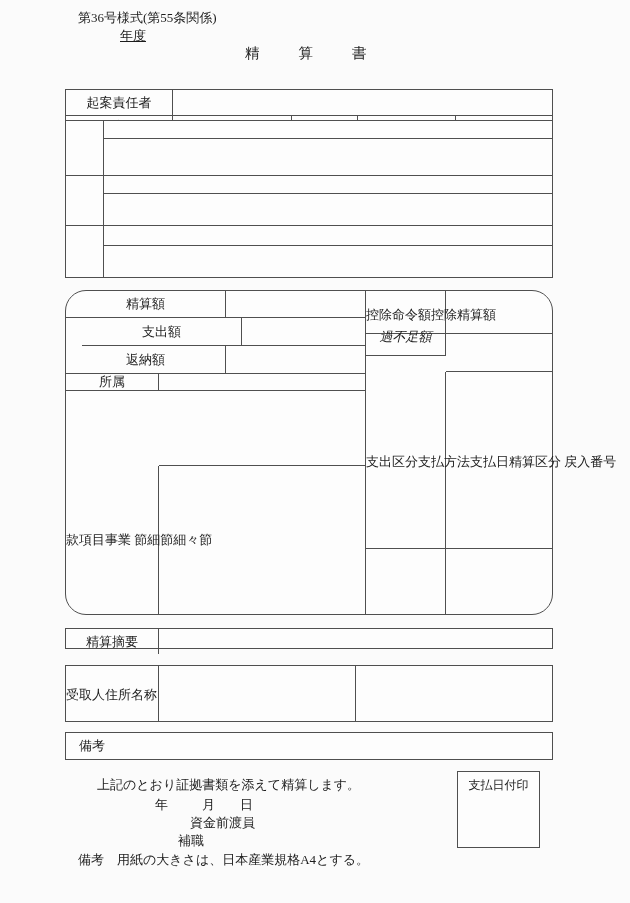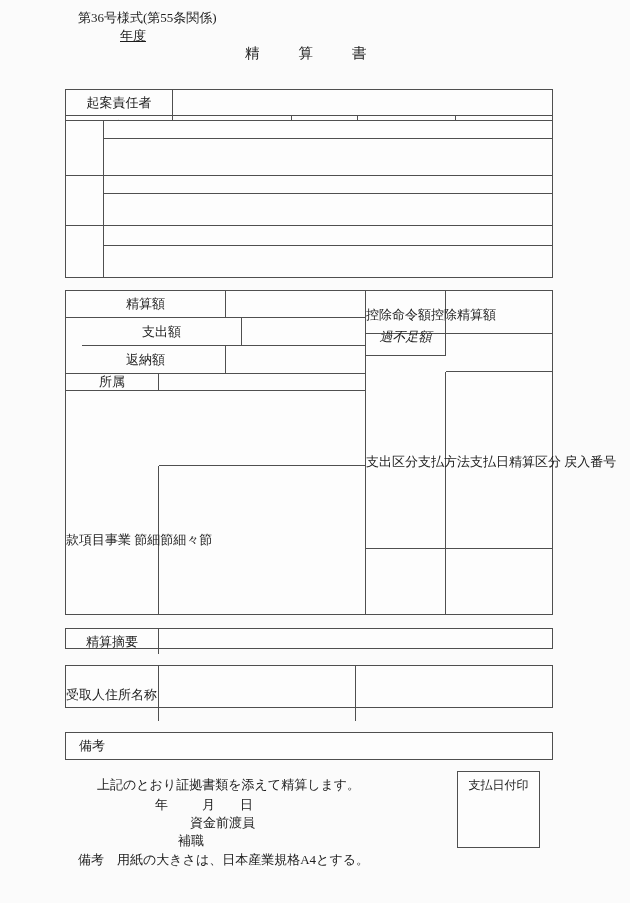--- a/index.html
+++ b/index.html
@@ -59,21 +59,21 @@
 
     <div class="c br bb" style="left:0;top:55px;width:38px;height:50px;"></div>
     <div class="c bb" style="left:38px;top:55px;width:448px;height:18px;"></div>
     <div class="c bb" style="left:38px;top:73px;width:448px;height:32px;"></div>
 
     <div class="c br" style="left:0;top:105px;width:38px;height:51px;"></div>
     <div class="c bb" style="left:38px;top:105px;width:448px;height:20px;"></div>
     <div class="c" style="left:38px;top:125px;width:448px;height:31px;"></div>
   </div>
 
-  <div class="tbl" style="left:65px;top:290px;width:488px;height:325px;">
+  <div class="tbl" style="left:65px;top:290px;width:488px;height:325px;border-radius:21px;">
 
     <div class="c br bb lab" style="left:0;top:0;width:160px;height:27px;">精算額</div>
     <div class="c br bb" style="left:160px;top:0;width:140px;height:27px;"></div>
     <div class="c br bb lab" style="left:16px;top:27px;width:160px;height:28px;text-align:center;">支出額</div>
     <div class="c br bb" style="left:160px;top:27px;width:140px;height:28px;"></div>
     <div class="c br bb lab" style="left:0;top:55px;width:160px;height:28px;">返納額</div>
     <div class="c br bb" style="left:160px;top:55px;width:140px;height:28px;"></div>
 
     <div class="c br bb lab" style="left:0;top:83px;width:93px;height:17px;">所属</div>
     <div class="c br bb" style="left:93px;top:83px;width:207px;height:17px;"></div>
@@ -112,21 +112,21 @@
 
     <div class="c br" style="left:300px;top:258px;width:80px;height:65px;"></div>
     <div class="c" style="left:380px;top:258px;width:106px;height:65px;"></div>
   </div>
 
   <div class="tbl" style="left:65px;top:628px;width:488px;height:21px;">
     <div class="c br lab" style="left:0;top:0;width:93px;height:25px;">精算摘要</div>
     <div class="c" style="left:93px;top:0;width:393px;height:25px;"></div>
   </div>
 
-  <div class="tbl" style="left:65px;top:665px;width:488px;height:43px;">
+  <div class="tbl" style="left:65px;top:665px;width:488px;height:57px;">
     <div class="c br stack" style="left:0;top:0;width:93px;height:55px;line-height:17.5px;padding-top:3px;">
       <span>受取人</span>
       <span>住所</span>
       <span>名称</span>
     </div>
     <div class="c br" style="left:93px;top:0;width:197px;height:55px;"></div>
     <div class="c" style="left:290px;top:0;width:196px;height:55px;"></div>
   </div>
 
   <div class="tbl" style="left:65px;top:732px;width:488px;height:28px;">

